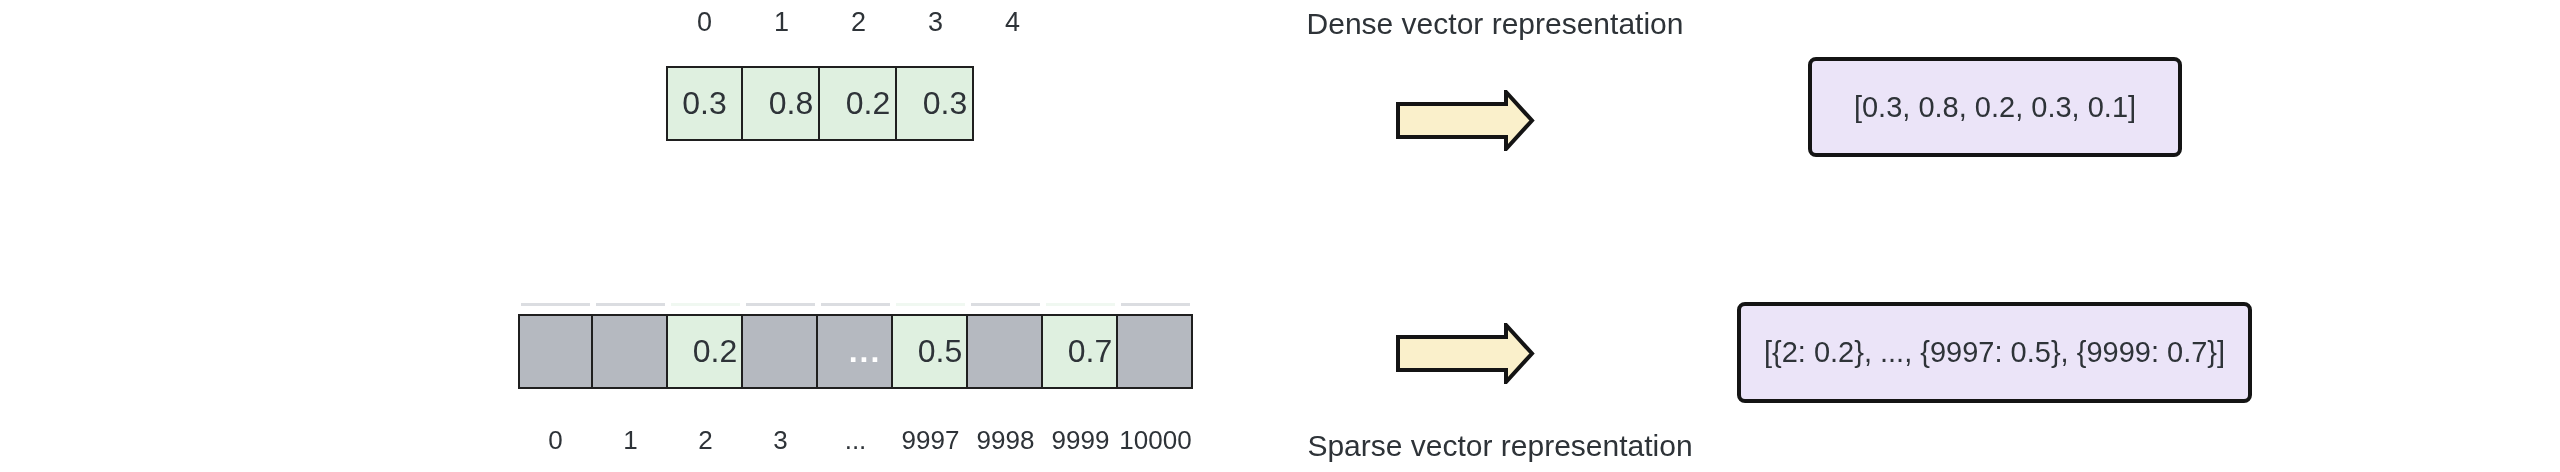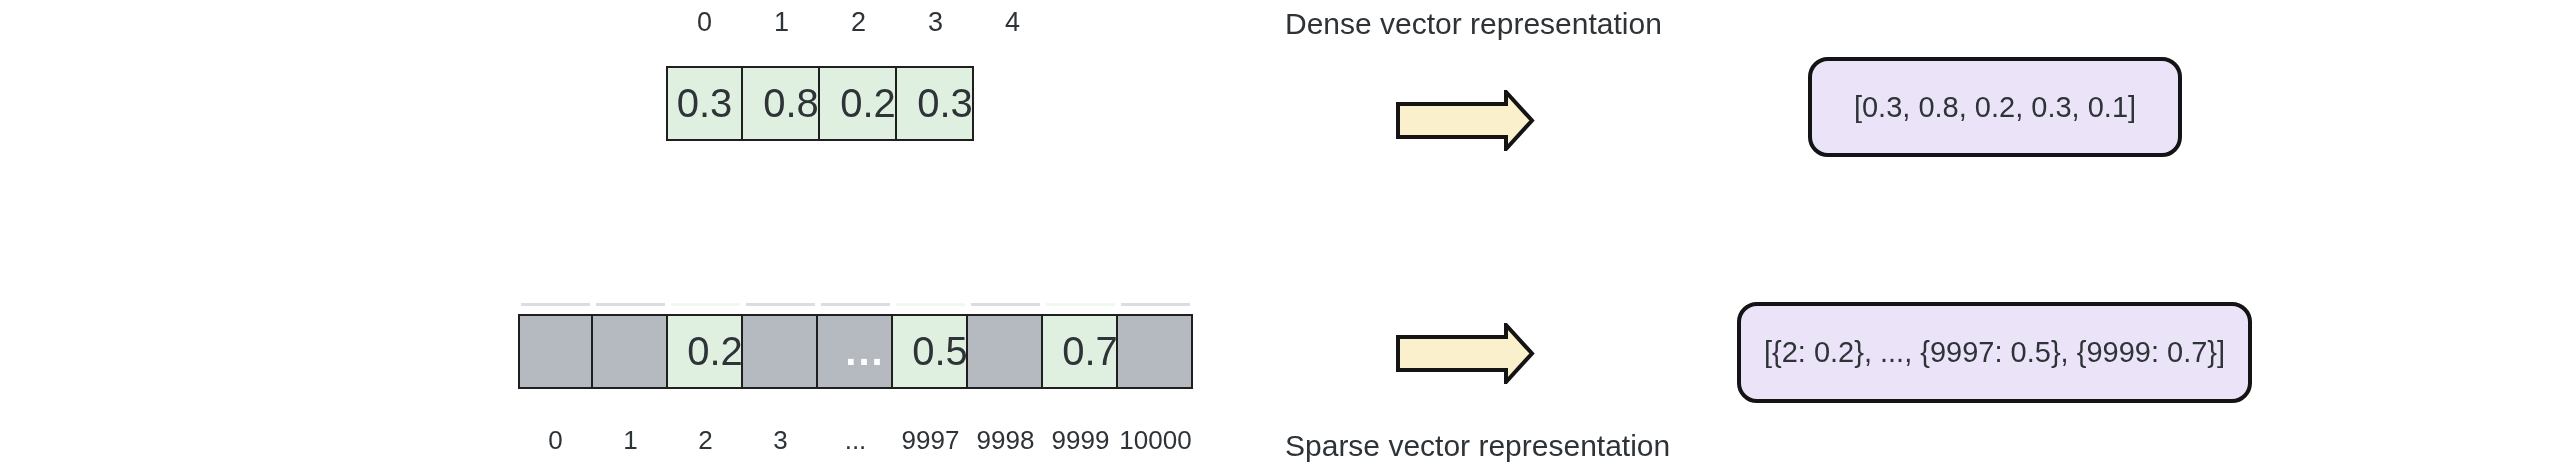--- a/index.html
+++ b/index.html
@@ -54,41 +54,42 @@
     display: grid;
   }
   .cells.dense  { left: 666px; top: 66px;  grid-template-columns: repeat(5, 77px); }
   .cells.sparse { left: 518px; top: 314px; grid-template-columns: repeat(9, 75px); }
   .cell {
     height: 75px;
     border: 2px solid var(--cell-border);
     display: flex;
     align-items: center;
     justify-content: center;
-    font-size: 40px;
+    font-size: 32px;
   }
   .cell + .cell { border-left: none; padding-left: 21px; }
   .cell.green { background: var(--green); }
   .cell.gray  { background: var(--gray); }
   .cell.dots  { color: var(--ellipsis); letter-spacing: 2px; font-weight: bold; }
 
   .ghost-strip {
     position: absolute;
     left: 518px; top: 303px;
     display: grid;
     grid-template-columns: repeat(9, 75px);
     height: 3px;
     opacity: 0.65;
   }
   .ghost-strip .ghost { height: 3px; margin: 0 3px; }
   .ghost-strip .ghost.green { background: #e9f5ea; }
   .ghost-strip .ghost.gray  { background: #c9ccd2; }
 
   .flow-title {
     position: absolute;
+    text-align: center;
     font-size: 30px;
     line-height: 34px;
     white-space: nowrap;
   }
   .flow-title.dense  { left: 1285px; top: 7px;   width: 420px; }
   .flow-title.sparse { left: 1285px; top: 429px; width: 430px; }
 
   .arrow { position: absolute; width: 139px; height: 61px; }
   .arrow.dense  { left: 1396px; top: 90px; }
   .arrow.sparse { left: 1396px; top: 323px; }
@@ -96,21 +97,21 @@
     fill: var(--arrow-fill);
     stroke: var(--arrow-border);
     stroke-width: 4;
     stroke-linejoin: miter;
   }
 
   .repr-box {
     position: absolute;
     background: var(--box-fill);
     border: 4px solid var(--box-border);
-    border-radius: 20px;
+    border-radius: 8px;
     display: flex;
     align-items: center;
     justify-content: center;
     font-size: 29px;
     white-space: nowrap;
   }
   .repr-box.dense  { left: 1808px; top: 57px;  width: 374px; height: 100px; }
   .repr-box.sparse { left: 1737px; top: 302px; width: 515px; height: 101px; }
 </style>
 </head>

